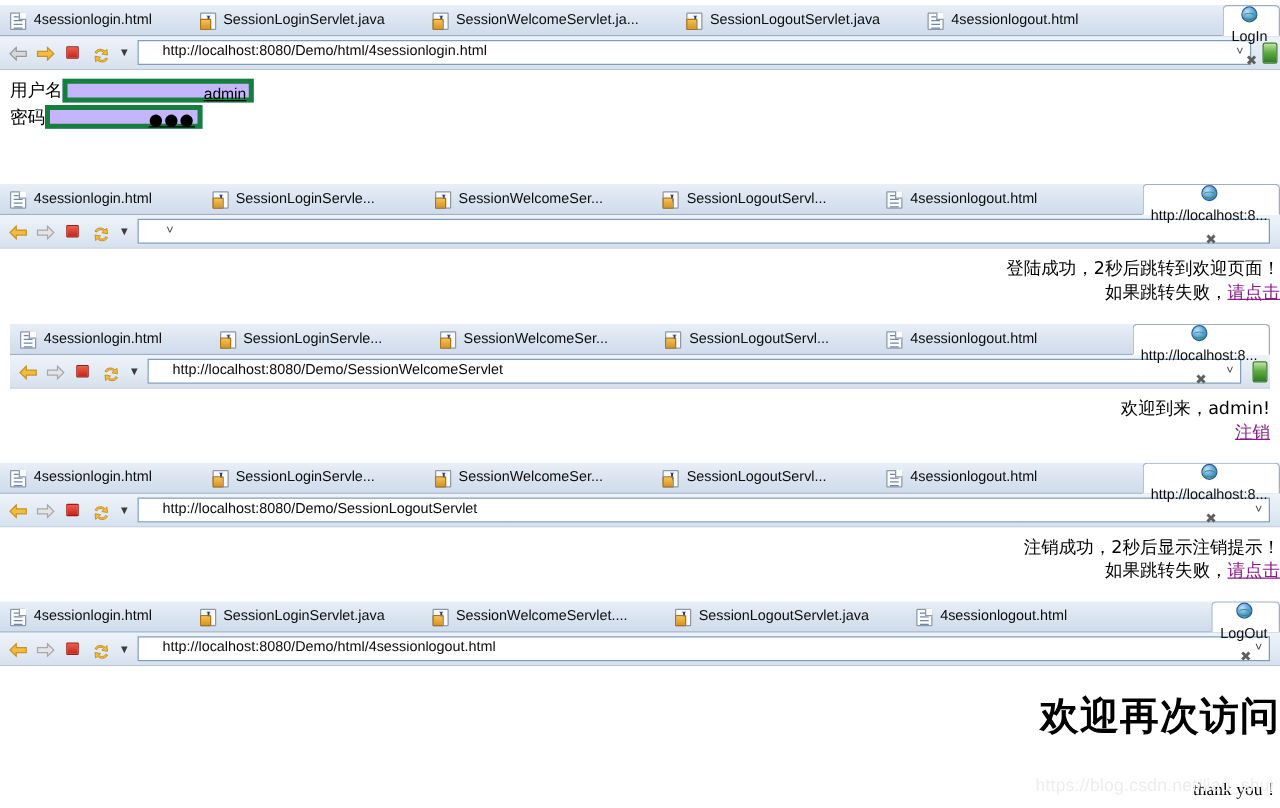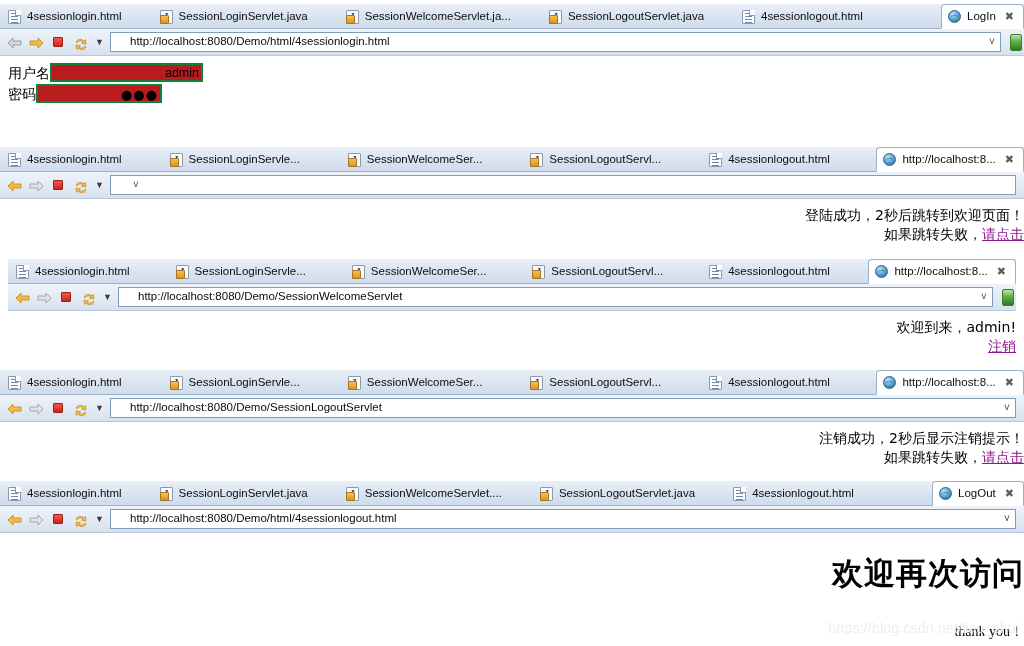--- a/index.html
+++ b/index.html
@@ -46,21 +46,21 @@
   .tab .tlabel { line-height: 1; padding-top: 1px; }
   .tab.active {
     background: #ffffff;
     border: 1px solid #9cb0c8;
     border-bottom: 1px solid #ffffff;
     border-top-left-radius: 4px;
     border-top-right-radius: 4px;
     margin-bottom: -1px;
     z-index: 3;
   }
-  .tab.right { margin-left: auto; }
+  .tab.right { margin-left: auto; flex-direction: column; }
 
   
   .ic { width: 13px; height: 14px; flex: 0 0 13px; position: relative; }
   .ic-doc {
     background: #fdfdfd;
     border: 1px solid #8d98a8;
     border-radius: 1px;
   }
   .ic-doc::before {
     content: "";
@@ -210,28 +210,29 @@
     margin-bottom: 2px;
     line-height: 16px;
   }
   .flabel {
     font-size: 14px;
     font-family: "DejaVu Sans", "Liberation Sans", sans-serif;
     color: #000;
     white-space: nowrap;
   }
   .finput {
-    border: 2px solid #15803d;
-    background: #b91c1c;
+    border: 4px solid #15803d;
+    background: #c4b5fd;
     height: 19px;
     font-size: 12.5px;
     font-family: "Liberation Sans", sans-serif;
     padding: 0 2px;
     color: #000;
     line-height: 17px;
+    text-decoration: underline;
   }
   .finput.user { width: 153px; }
   .finput.pass { width: 126px; letter-spacing: 1px; }
   .pwdots {
     font-family: "DejaVu Sans", sans-serif;
     font-size: 13px;
     letter-spacing: 1.5px;
   }
   .submitbtn {
     margin-top: 4px;

